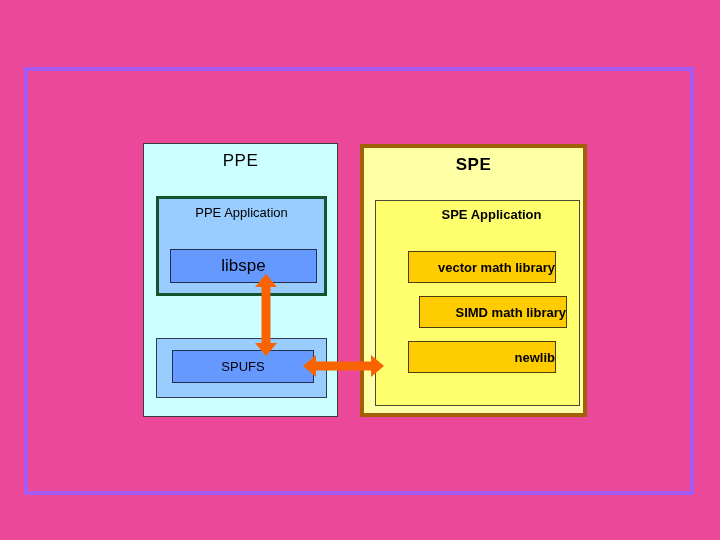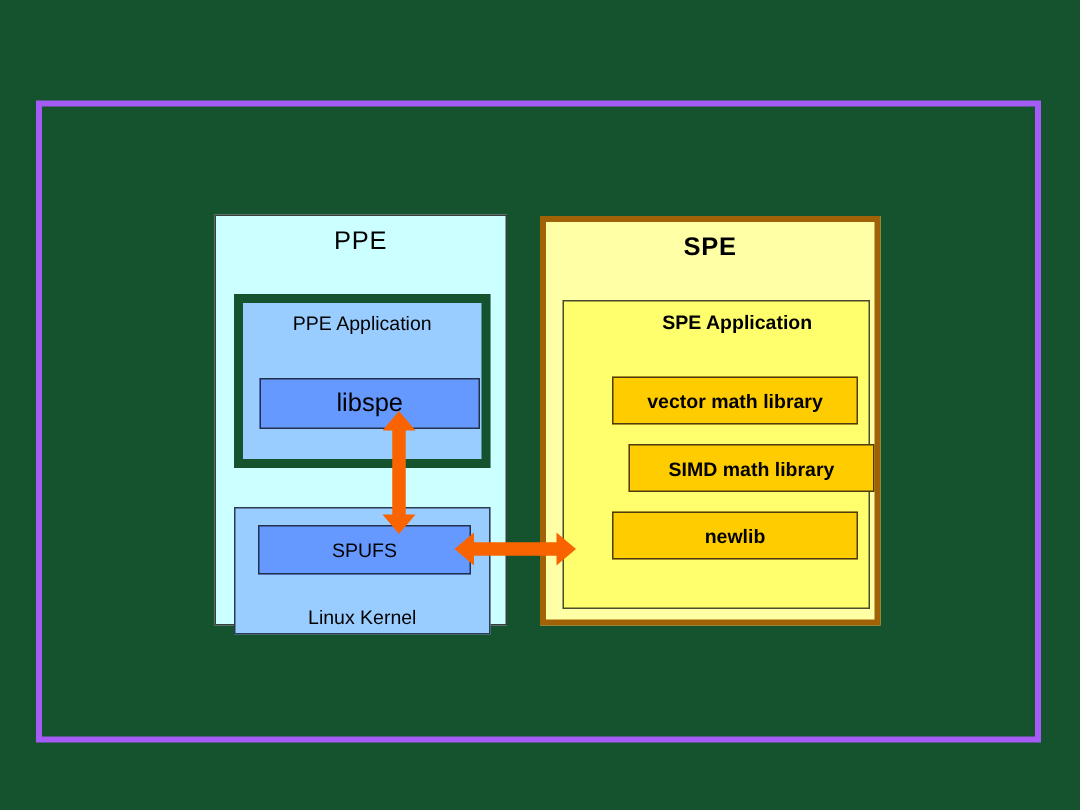--- a/index.html
+++ b/index.html
@@ -1,20 +1,20 @@
 <!DOCTYPE html>
 <html style="--frame-purple: #a55cf6; --ppe-outer: #ccffff; --ppe-inner: #99ccff; --ppe-core: #6699ff; --spe-outer: #ffffa6; --spe-inner: #ffff6e; --spe-lib: #ffcc00; --arrow-orange: #fa6400;"><head>
 <meta charset="utf-8">
 <style>
   html, body { margin: 0; padding: 0; background: #ffffff; }
   .canvas {
     position: relative;
     width: 720px;
     height: 540px;
-    background: #14532d;
+    background: #ec4899;
     overflow: hidden;
     font-family: "Liberation Sans", sans-serif;
     color: #000;
   }
   .frame {
     position: absolute;
     left: 24px; top: 67px;
     width: 662px; height: 420px;
     border: 4px solid var(--frame-purple, #a55cf6);
     background: transparent;
@@ -27,38 +27,38 @@
     background: var(--ppe-outer, #ccffff);
     border: 1px solid #3c3c3c;
   }
   .group-title {
     margin-top: 7px;
     text-align: center;
     font-size: 17px;
     letter-spacing: 0.5px;
   }
   .ppe-app {
-    left: 12px; top: 52px; width: 171px; height: 116px;
+    left: 12px; top: 52px; width: 171px; height: 100px;
     background: var(--ppe-inner, #99ccff);
-    border: 6px solid #14532d;
+    border: 3px solid #14532d;
   }
   .section-label {
     padding-top: 6px;
     text-align: center;
     font-size: 13px;
   }
   .libspe {
     left: 11px; top: 50px; width: 147px; height: 34px;
     background: var(--ppe-core, #6699ff);
     border: 1px solid #22304d;
     display: flex; align-items: center; justify-content: center;
     font-size: 17px;
   }
   .kernel {
-    left: 12px; top: 194px; width: 171px; height: 85px;
+    left: 12px; top: 194px; width: 171px; height: 60px;
     background: var(--ppe-inner, #99ccff);
     border: 1px solid #2e3c50;
   }
   .spufs {
     left: 15px; top: 11px; width: 142px; height: 33px;
     background: var(--ppe-core, #6699ff);
     border: 1px solid #22304d;
     display: flex; align-items: center; justify-content: center;
     font-size: 13px;
   }
@@ -76,24 +76,24 @@
     border: 4px solid #a16207;
     font-weight: bold;
   }
   .spe-app {
     left: 11px; top: 52px; width: 205px; height: 206px;
     background: var(--spe-inner, #ffff6e);
     border: 1px solid #4a4a2e;
     padding-left: 28px;
   }
   .spe-lib {
-    left: 32px; width: 164px; height: 32px;
+    left: 32px; width: 148px; height: 32px;
     background: var(--spe-lib, #ffcc00);
     border: 1px solid #4d3b12;
-    display: flex; align-items: center; justify-content: center;
+    display: flex; align-items: center; justify-content: flex-end;
     font-size: 13px;
   }
   .spe-lib.lib0 { top: 50px; }
   .spe-lib.lib1 { top: 95px; margin-left: 11px; }
   .spe-lib.lib2 { top: 140px; }
 
   
   .arrows {
     position: absolute;
     left: 0; top: 0;
@@ -116,21 +116,20 @@
       <div class="section-label">PPE Application</div>
       <div class="box libspe">
         <span>libspe</span>
       </div>
     </div>
 
     <div class="box kernel">
       <div class="box spufs">
         <span>SPUFS</span>
       </div>
-      <div class="kernel-label">Linux Kernel</div>
     </div>
   </div>
 
   <div class="box spe-outer">
     <div class="group-title">SPE</div>
 
     <div class="box spe-app">
       <div class="section-label">SPE Application</div>
 
       <div class="box spe-lib lib0">

